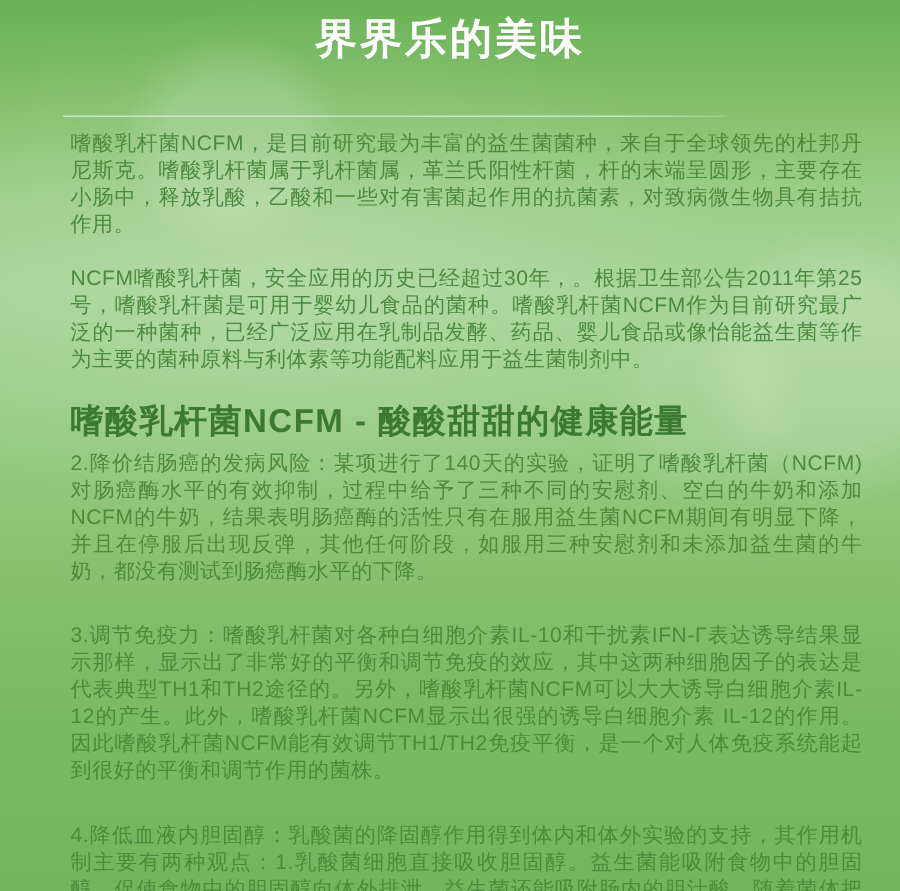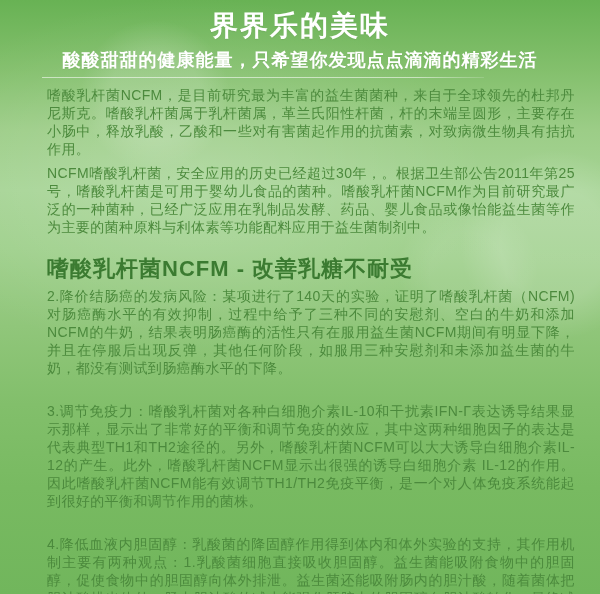--- a/index.html
+++ b/index.html
@@ -73,43 +73,42 @@
   }
   .section + .section { margin-top: 20px; }
   .section .section-heading { margin-bottom: 5px; }
   .body-paragraph {
     color: #4c8a3d;
     font-size: 14px;
     line-height: 18px;
     text-align: justify;
     letter-spacing: 0.4px;
   }
-  .body-paragraph + .body-paragraph { margin-top: 6px; }
+  .body-paragraph + .body-paragraph { margin-top: 18px; }
   .benefit-list .body-paragraph + .body-paragraph { margin-top: 25px; }
 </style>
 </head>
 <body>
 
 <div class="page">
 
   <header class="hero">
     <h1 class="hero-title">界界乐的美味</h1>
-    <p class="hero-subtitle">酸酸甜甜的健康能量，只希望你发现点点滴滴的精彩生活</p>
   </header>
 
   <div class="divider"></div>
 
   <main class="content">
 
     <section class="section">
       <p class="body-paragraph">嗜酸乳杆菌NCFM，是目前研究最为丰富的益生菌菌种，来自于全球领先的杜邦丹尼斯克。嗜酸乳杆菌属于乳杆菌属，革兰氏阳性杆菌，杆的末端呈圆形，主要存在小肠中，释放乳酸，乙酸和一些对有害菌起作用的抗菌素，对致病微生物具有拮抗作用。</p>
       <p class="body-paragraph">NCFM嗜酸乳杆菌，安全应用的历史已经超过30年，。根据卫生部公告2011年第25号，嗜酸乳杆菌是可用于婴幼儿食品的菌种。嗜酸乳杆菌NCFM作为目前研究最广泛的一种菌种，已经广泛应用在乳制品发酵、药品、婴儿食品或像怡能益生菌等作为主要的菌种原料与利体素等功能配料应用于益生菌制剂中。</p>
     </section>
 
     <section class="section benefit-list">
-      <h2 class="section-heading">嗜酸乳杆菌NCFM - 改善乳糖不耐受</h2>
+      <h2 class="section-heading">嗜酸乳杆菌NCFM - 酸酸甜甜的健康能量</h2>
       <p class="body-paragraph">2.降价结肠癌的发病风险：某项进行了140天的实验，证明了嗜酸乳杆菌（NCFM)对肠癌酶水平的有效抑制，过程中给予了三种不同的安慰剂、空白的牛奶和添加NCFM的牛奶，结果表明肠癌酶的活性只有在服用益生菌NCFM期间有明显下降，并且在停服后出现反弹，其他任何阶段，如服用三种安慰剂和未添加益生菌的牛奶，都没有测试到肠癌酶水平的下降。</p>
       <p class="body-paragraph">3.调节免疫力：嗜酸乳杆菌对各种白细胞介素IL-10和干扰素IFN-Γ表达诱导结果显示那样，显示出了非常好的平衡和调节免疫的效应，其中这两种细胞因子的表达是代表典型TH1和TH2途径的。另外，嗜酸乳杆菌NCFM可以大大诱导白细胞介素IL-12的产生。此外，嗜酸乳杆菌NCFM显示出很强的诱导白细胞介素 IL-12的作用。因此嗜酸乳杆菌NCFM能有效调节TH1/TH2免疫平衡，是一个对人体免疫系统能起到很好的平衡和调节作用的菌株。</p>
       <p class="body-paragraph">4.降低血液内胆固醇：乳酸菌的降固醇作用得到体内和体外实验的支持，其作用机制主要有两种观点：1.乳酸菌细胞直接吸收胆固醇。益生菌能吸附食物中的胆固醇，促使食物中的胆固醇向体外排泄。益生菌还能吸附肠内的胆汁酸，随着菌体把胆汁酸排出体外，肠内胆汁酸的减少能强化肝脏中的胆固醇向胆汁酸转化，最终减少血清中的胆固醇含量。2.乳酸菌的胆盐水解酶活性使胆盐由结合态转变为脱结合态，与胆固醇发生共同沉淀。</p>
     </section>
 
   </main>
 </div>
 
 </body></html>

